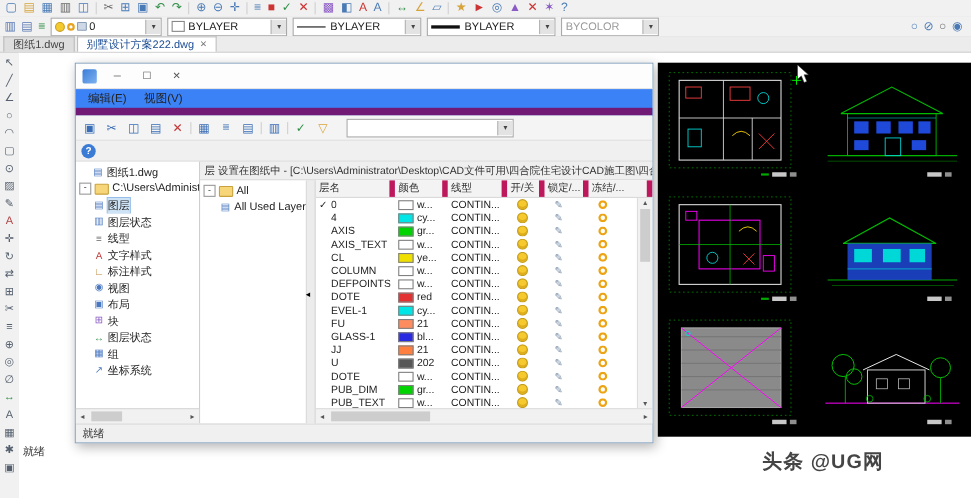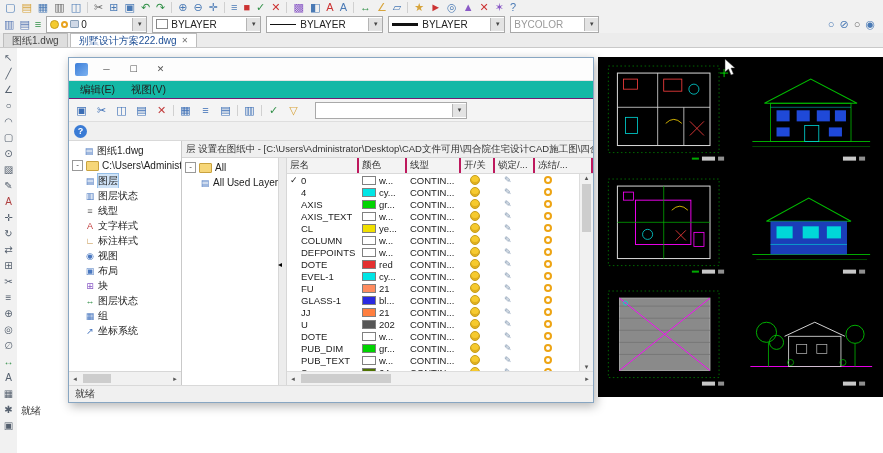--- a/index.html
+++ b/index.html
@@ -55,21 +55,21 @@
 
   
   .dialog{position:absolute;left:68px;top:57px;width:524px;height:344px;background:#f0f0f0;
           border:1px solid #88a6c2;box-shadow:2px 3px 10px rgba(0,0,0,.3);display:flex;flex-direction:column;}
   .dlg-title{height:22px;background:#fdfdfd;border-bottom:1px solid #e4e4e4;display:flex;align-items:center;
           padding-left:6px;gap:5px;flex:none;}
   .appicon{width:13px;height:13px;border-radius:2px;background:linear-gradient(135deg,#3b7dd8,#7db2f0);flex:none;}
   .dlg-title .t{font-size:11px;color:#4a4a4a;flex:1;white-space:nowrap;overflow:hidden;}
   .winbtns{display:flex;height:100%;}
   .winbtn{width:27px;display:flex;align-items:center;justify-content:center;font-size:9px;color:#555;}
-  .dlg-menu{height:17px;background:#14b8a6;border-bottom:1px solid #701a75;display:flex;align-items:center;
+  .dlg-menu{height:17px;background:#3b82f6;border-bottom:7px solid #701a75;display:flex;align-items:center;
           padding-left:3px;flex:none;}
   .menu-item{font-size:10.5px;color:#222;padding:0 8px;}
   .dlg-toolbar{height:22px;background:#f4f4f4;border-bottom:1px solid #dedede;display:flex;align-items:center;
           gap:3px;padding:0 4px;flex:none;}
   .dic{width:17px;height:17px;display:flex;align-items:center;justify-content:center;font-size:11px;}
   .tbcombo{margin-left:10px;width:150px;height:15px;background:#fff;border:1px solid #a9a9a9;display:flex;align-items:center;}
   .tbcombo .val{flex:1;}
   .tbcombo .arrow{width:13px;height:13px;background:#e3e3e3;border-left:1px solid #b5b5b5;display:flex;
           align-items:center;justify-content:center;font-size:7px;color:#444;}
   .help-row{height:18px;display:flex;align-items:center;padding-left:5px;background:#f0f0f0;flex:none;}
@@ -92,21 +92,21 @@
   .sarrow{width:12px;text-align:center;flex:none;}
   .strack{flex:1;height:100%;position:relative;}
   .sthumb{position:absolute;top:2px;left:2px;height:9px;background:#cdcdcd;}
   .rp{flex:1;display:flex;flex-direction:column;min-width:0;min-height:0;}
   .rp-body{flex:1;display:flex;min-height:0;}
   .mid{width:96px;flex:none;background:#fff;border-right:1px solid #d7d7d7;padding-top:2px;overflow:hidden;}
   .splitter{width:7px;flex:none;background:#ececec;border-right:1px solid #d7d7d7;position:relative;}
   .collapse{position:absolute;top:45%;left:-1px;font-size:8px;color:#000;}
   .tablewrap{flex:1;display:flex;flex-direction:column;min-width:0;background:#fff;}
   .thead{height:15px;flex:none;display:flex;background:#f3f3f3;border-bottom:1px solid #dadada;font-size:9.5px;color:#333;}
-  .th{border-right:2px solid #be185d;display:flex;align-items:center;padding-left:3px;box-sizing:border-box;
+  .th{border-right:5px solid #be185d;display:flex;align-items:center;padding-left:3px;box-sizing:border-box;
       white-space:nowrap;overflow:hidden;flex:none;}
   .trows-area{flex:1;display:flex;min-height:0;}
   .trows{flex:1;overflow:hidden;}
   .row{height:12px;display:flex;align-items:center;font-size:9.5px;color:#1c1c1c;}
   .cell{display:flex;align-items:center;gap:3px;padding-left:3px;box-sizing:border-box;overflow:hidden;
       white-space:nowrap;flex:none;}
   .cell.ctr{padding-left:9px;}
   .check{width:8px;font-size:9px;color:#222;flex:none;}
   .swatch{width:12px;height:7px;border:1px solid #808080;flex:none;}
   .clbl,.lt,.nm{overflow:hidden;white-space:nowrap;}
@@ -891,13 +891,14 @@
           </div>
         </div>
       </div>
     </div>
     <div class="dlg-status">
       <span>就绪</span>
     </div>
   </div>
 
   <div class="mainstatus">就绪</div>
+  <div class="watermark">头条 @UG网</div>
 </div>
 
 </body></html>

